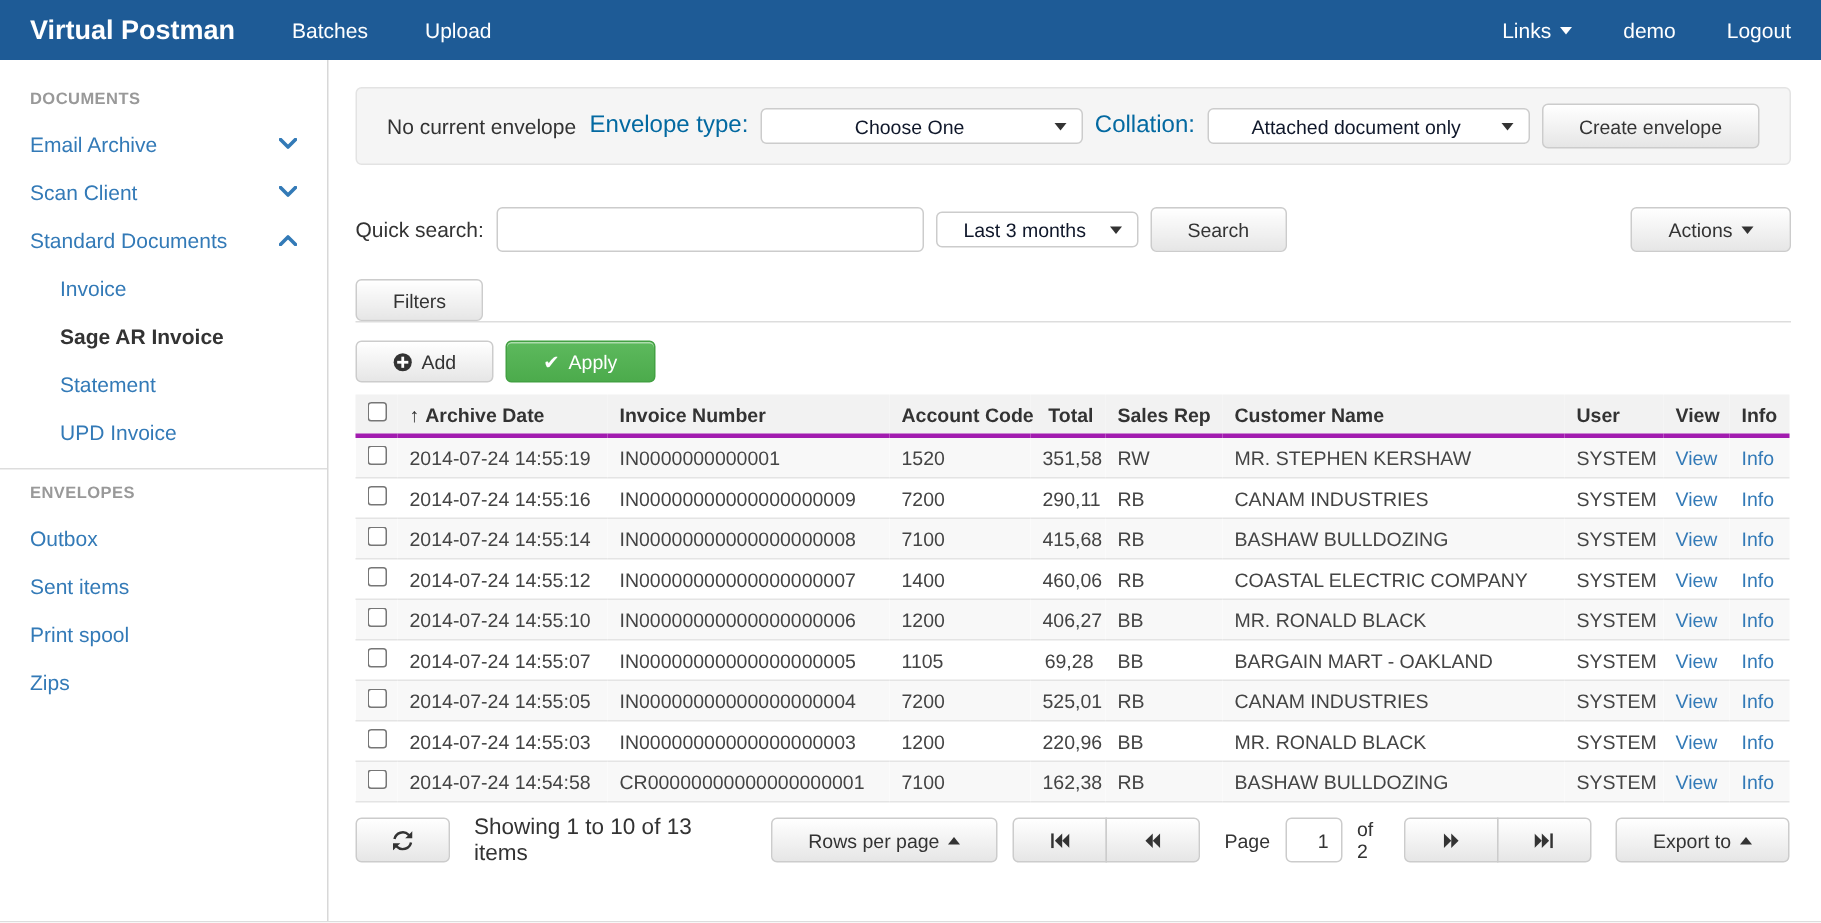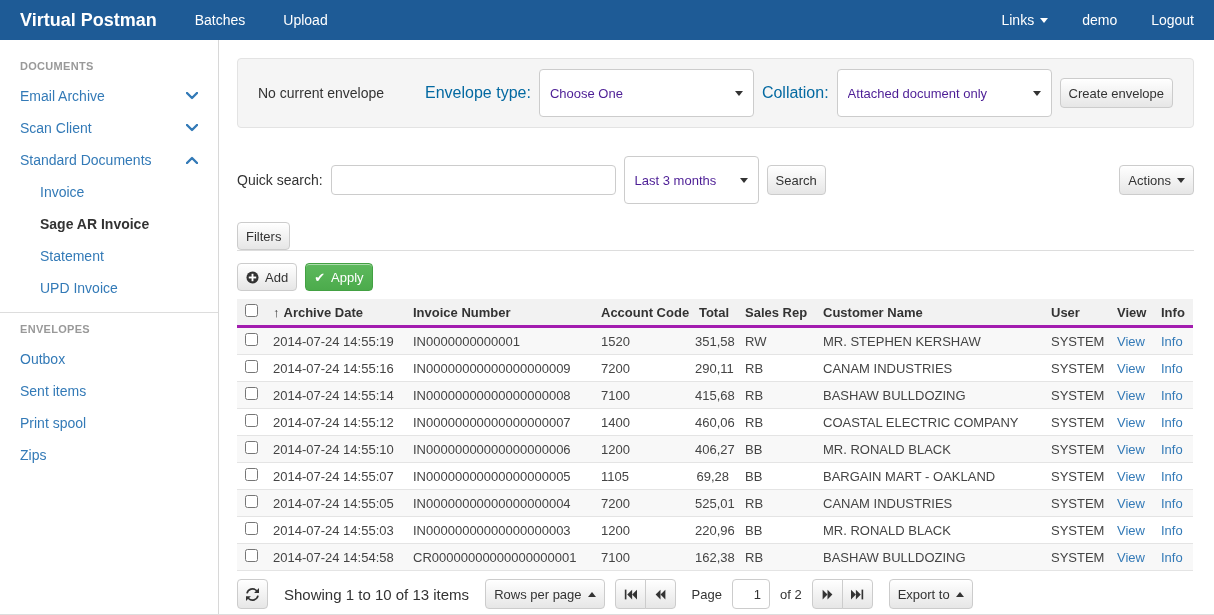--- a/index.html
+++ b/index.html
@@ -25,31 +25,31 @@
   
   .side-heading { padding:10px 20px 8px; font-size:11px; font-weight:bold; color:#999; letter-spacing:.3px; }
   .side-item { display:flex; align-items:center; padding:8px 20px; font-size:14px; color:#337ab7; cursor:pointer; }
   .side-item .chev { margin-left:auto; display:inline-flex; }
   .side-sub { padding-left:40px; }
   .side-item.active { color:#333; font-weight:bold; }
   .side-divider { border-top:1px solid #ddd; margin:8px 0 0; }
 
   
   .btn { display:inline-flex; align-items:center; justify-content:center; gap:6px; height:30px;
-         padding:0 8px; font-size:13px; color:#333; background:linear-gradient(to bottom,#ffffff,#e6e6e6);
+         padding:0 24px; font-size:13px; color:#333; background:linear-gradient(to bottom,#ffffff,#e6e6e6);
          border:1px solid #ccc; border-radius:4px; cursor:pointer; white-space:nowrap;
          box-shadow:inset 0 1px 0 rgba(255,255,255,.5); }
   .btn-green { background:linear-gradient(to bottom,#5db95d,#4cab4c); border-color:#43a143; color:#fff; }
   .btn-group { display:inline-flex; }
   .btn-group .btn { border-radius:0; margin-left:-1px; }
   .btn-group .btn:first-child { border-radius:4px 0 0 4px; margin-left:0; }
   .btn-group .btn:last-child { border-radius:0 4px 4px 0; }
 
-  .select { display:inline-flex; align-items:center; height:48px; background:#fff; border:1px solid #ccc;
-            border-radius:4px; padding:0 10px; font-size:13px; color:#4c1d95; cursor:pointer; }
+  .select { display:inline-flex; align-items:center; height:24px; background:#fff; border:1px solid #ccc;
+            border-radius:4px; padding:0 10px; font-size:13px; color:#0f172a; cursor:pointer;text-align:center; }
   .select .sel-text { flex:1; overflow:hidden; white-space:nowrap; }
   .select .caret-down { color:#333; margin-left:8px; }
 
   .text-input { height:30px; border:1px solid #ccc; border-radius:4px; padding:0 8px; font-size:13px;
                 font-family:"Liberation Sans", sans-serif; color:#333; }
 
   
   .env-bar { display:flex; align-items:center; background:#f5f5f5; border:1px solid #e3e3e3; border-radius:4px;
              padding:10px 20px; margin-bottom:28px; gap:8px; }
   .env-status { font-size:14px; color:#333; }

